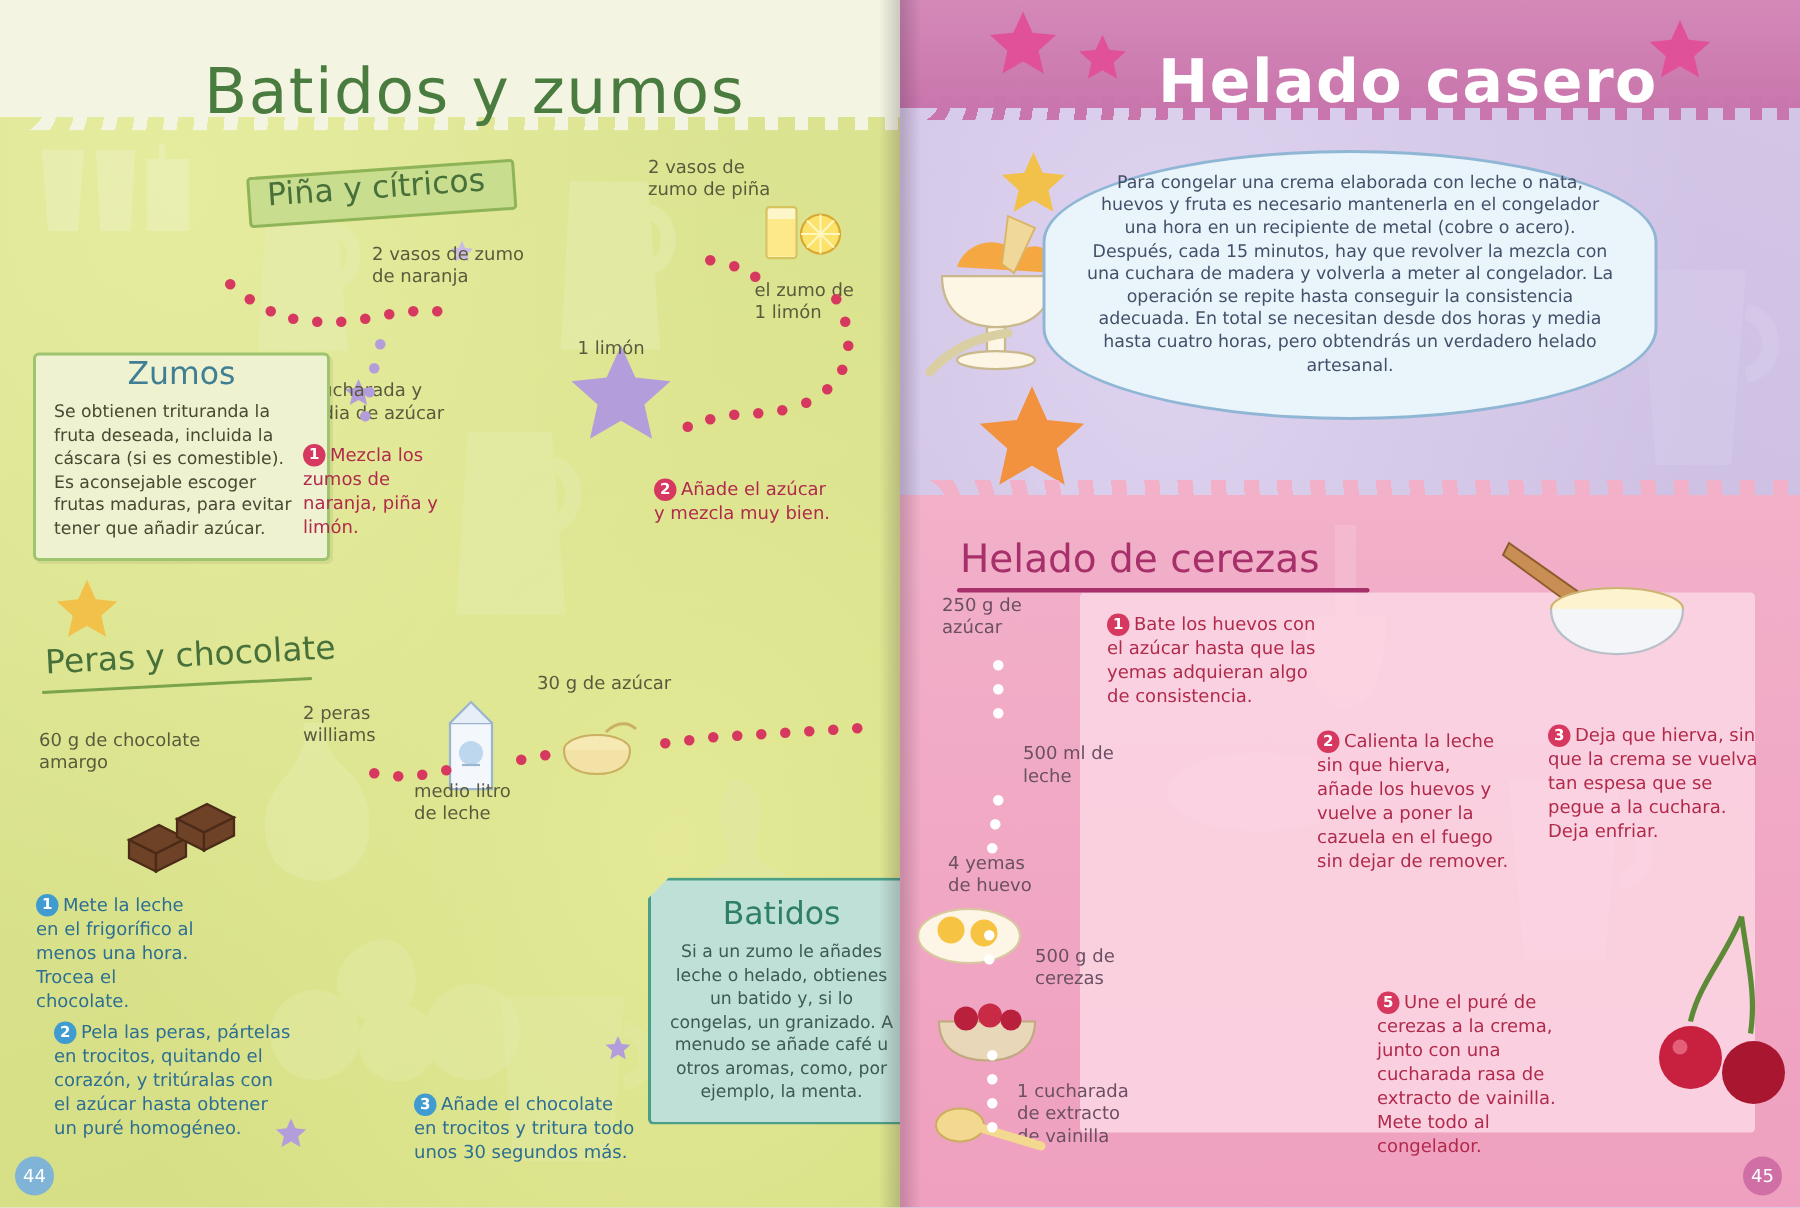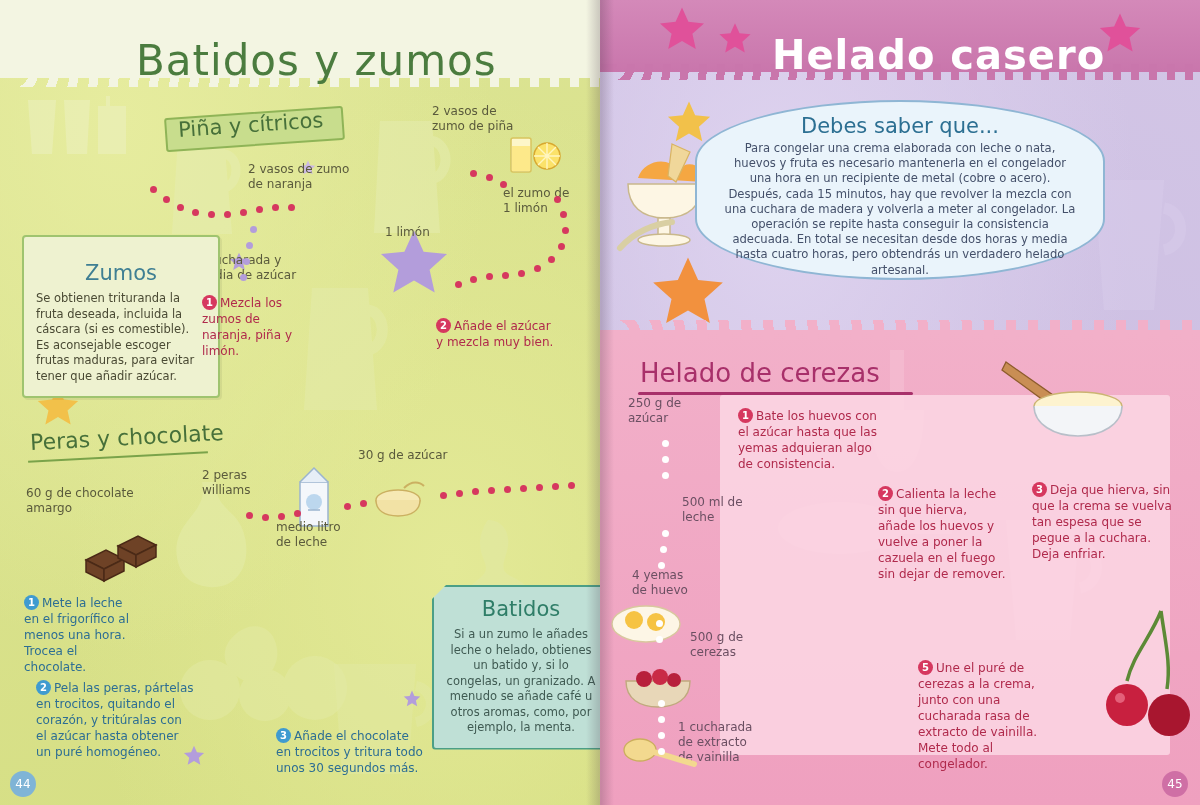--- a/index.html
+++ b/index.html
@@ -79,21 +79,21 @@
     position:absolute;border-radius:4px;
   }
   .callout .hd{
     font-size:19px;text-align:center;margin-bottom:6px;
   }
   .callout p{margin:0;}
 
   .box-zumos{
     left:22px;top:235px;width:170px;
     background:#eef2d0;border:2px solid #9fc46f;
-    padding:24px 12px 12px;
+    padding:0 12px 12px;
     box-shadow:2px 2px 0 rgba(0,0,0,.06);
   }
   .box-zumos .hd{color:#3f7f93;font-size:21px;}
   .box-zumos p{font-size:11.5px;line-height:15.5px;color:#4a4a34;}
 
   .box-batidos{
     left:432px;top:585px;width:150px;
     background:#bfe0d6;border:2px solid #4b9f86;
     padding:10px 12px 12px;
     clip-path:polygon(14px 0,100% 0,100% 100%,0 100%,0 14px);
@@ -436,21 +436,20 @@
         <path d="M28 48c6-18 30-22 40-8 10-12 28-4 26 12" fill="#f5a742"></path>
         <path d="M62 14l18 8-14 30-8-6z" fill="#f0d79a" stroke="#d9b463" stroke-width="1.2"></path>
         <path d="M18 54h74c0 22-14 34-37 34S18 76 18 54z" fill="#fdf6e4" stroke="#c9b88c" stroke-width="1.5"></path>
         <path d="M48 88h12v18h-12z" fill="#fdf6e4" stroke="#c9b88c" stroke-width="1.5"></path>
         <ellipse cx="54" cy="110" rx="26" ry="6" fill="#fdf6e4" stroke="#c9b88c" stroke-width="1.5"></ellipse>
         <path d="M10 118c14-16 34-24 52-26" stroke="#d9cfa3" stroke-width="6" fill="none" stroke-linecap="round"></path>
       </svg>
     </div>
 
     <div class="panel-saber">
-      <div class="hd">Debes saber que...</div>
       <p>Para congelar una crema elaborada con leche o nata, huevos y fruta es necesario mantenerla en el congelador una hora en un recipiente de metal (cobre o acero). Después, cada 15 minutos, hay que revolver la mezcla con una cuchara de madera y volverla a meter al congelador. La operación se repite hasta conseguir la consistencia adecuada. En total se necesitan desde dos horas y media hasta cuatro horas, pero obtendrás un verdadero helado artesanal.</p>
     </div>
 
     <div class="panel-cerezas">
 
       <div class="ghost" style="left:250px;top:10px;opacity:.4;">
         <svg width="110" height="150" viewBox="0 0 110 150">
             <path d="M40 10h14v60H40z" fill="#f8cada"></path>
             <path d="M20 70h54c0 40-10 62-27 62S20 110 20 70z" fill="#f8cada"></path>
           </svg>

